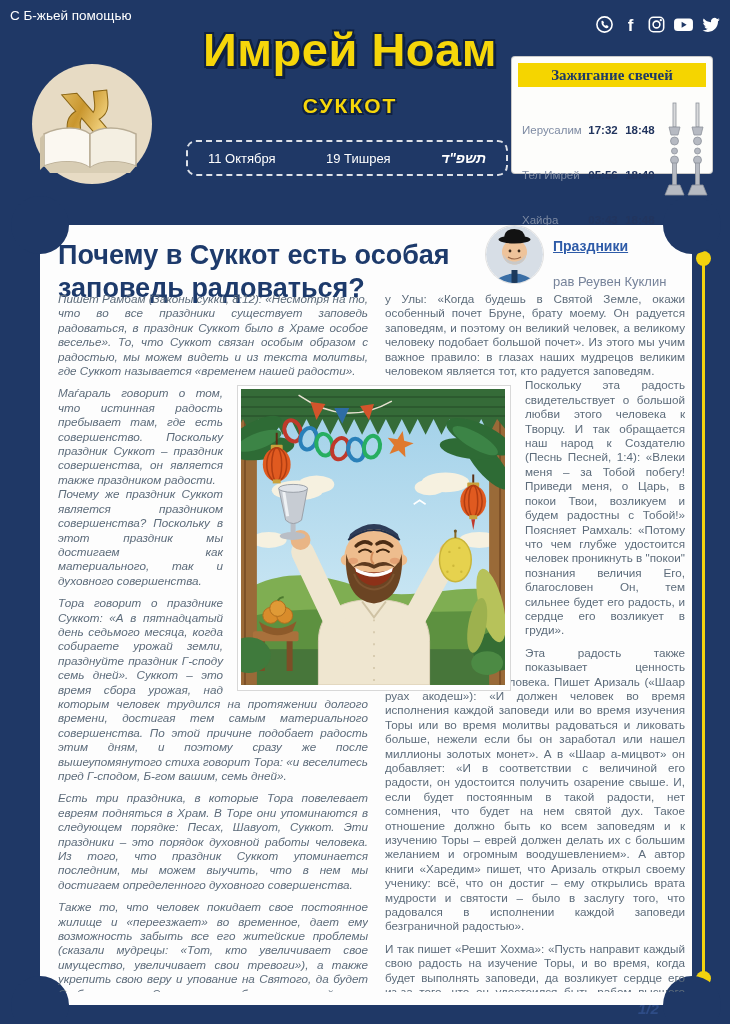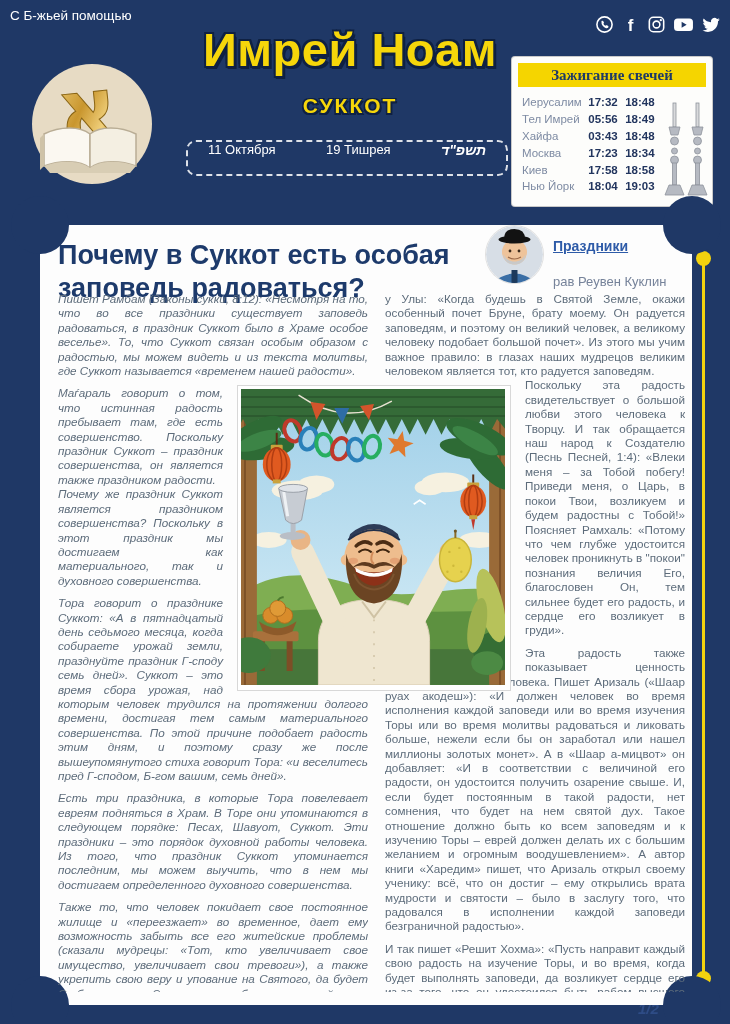--- a/index.html
+++ b/index.html
@@ -19,35 +19,35 @@
     text-shadow:-2px -2px 0 #0f2142,2px -2px 0 #0f2142,-2px 2px 0 #0f2142,2px 2px 0 #0f2142,0 3px 0 #0f2142,3px 3px 0 #0f2142;
   }
   .masthead-sub{
     position:absolute;left:150px;top:94px;width:400px;text-align:center;
     font-size:21px;font-weight:bold;color:#f6d60a;letter-spacing:2px;
     text-shadow:-1.5px -1.5px 0 #0f2142,1.5px -1.5px 0 #0f2142,-1.5px 1.5px 0 #0f2142,1.5px 1.5px 0 #0f2142,2px 2px 0 #0f2142;
   }
   .datebar{
     position:absolute;left:186px;top:140px;width:322px;height:36px;box-sizing:border-box;
     border:2px dashed rgba(255,255,255,.85);border-radius:10px;
-    display:flex;align-items:flex-start;justify-content:space-between;padding:0 20px;
+    display:flex;align-items:center;justify-content:space-between;padding:0 20px;
     color:#ffffff;font-size:13px;
   }
   .datebar .heb{font-style:italic;font-weight:bold;font-size:14px;}
   
   .candles{
-    position:absolute;left:512px;top:57px;width:200px;height:149px;
+    position:absolute;left:512px;top:57px;width:200px;height:116px;
     background:#fdfdfb;border-radius:3px;box-shadow:0 0 0 1px #c9c9c9;
   }
   .candles-title{
     margin:6px 6px 4px;background:#f5d500;text-align:center;
     font-family:"Liberation Serif",serif;font-weight:bold;font-size:15px;color:#1e3a66;padding:4px 0 3px;
   }
   .candles-rows{position:absolute;left:10px;top:37px;right:50px;}
-  .crow{display:flex;font-size:11.5px;height:16.8px;align-items:center;}
+  .crow{display:flex;font-size:11.5px;height:16.8px;align-items:center;margin-top:28px;}
   .crow .city{width:72px;color:#7e8ba3;}
   .crow .t{width:40px;font-weight:bold;color:#22355e;}
   .candlesticks{position:absolute;right:3px;top:42px;}
   
   .card{position:absolute;left:40px;top:225px;width:652px;height:780px;background:#fdfdfd;border-radius:26px;}
   .corner{position:absolute;width:58px;height:58px;border-radius:50%;background:#1f3866;}
   .corner.tl{left:-29px;top:-29px;} .corner.tr{right:-29px;top:-29px;}
   .corner.bl{left:-29px;bottom:-29px;} .corner.br{right:-29px;bottom:-29px;}
   .pin-line{position:absolute;left:702px;top:258px;width:3px;height:720px;background:#f2d20e;}
   .pin-dot{position:absolute;width:15px;height:15px;border-radius:50%;background:#f2d20e;left:696px;}

